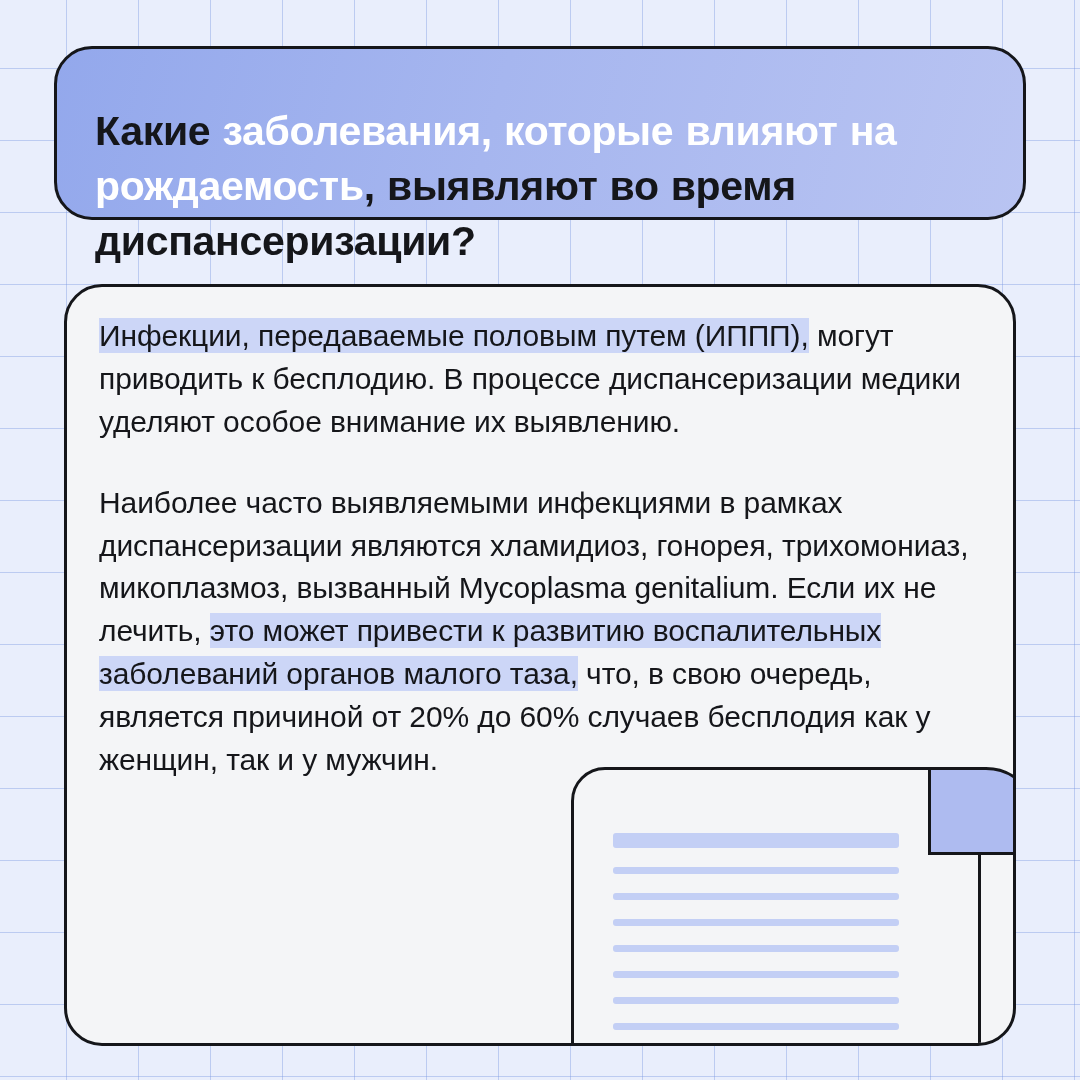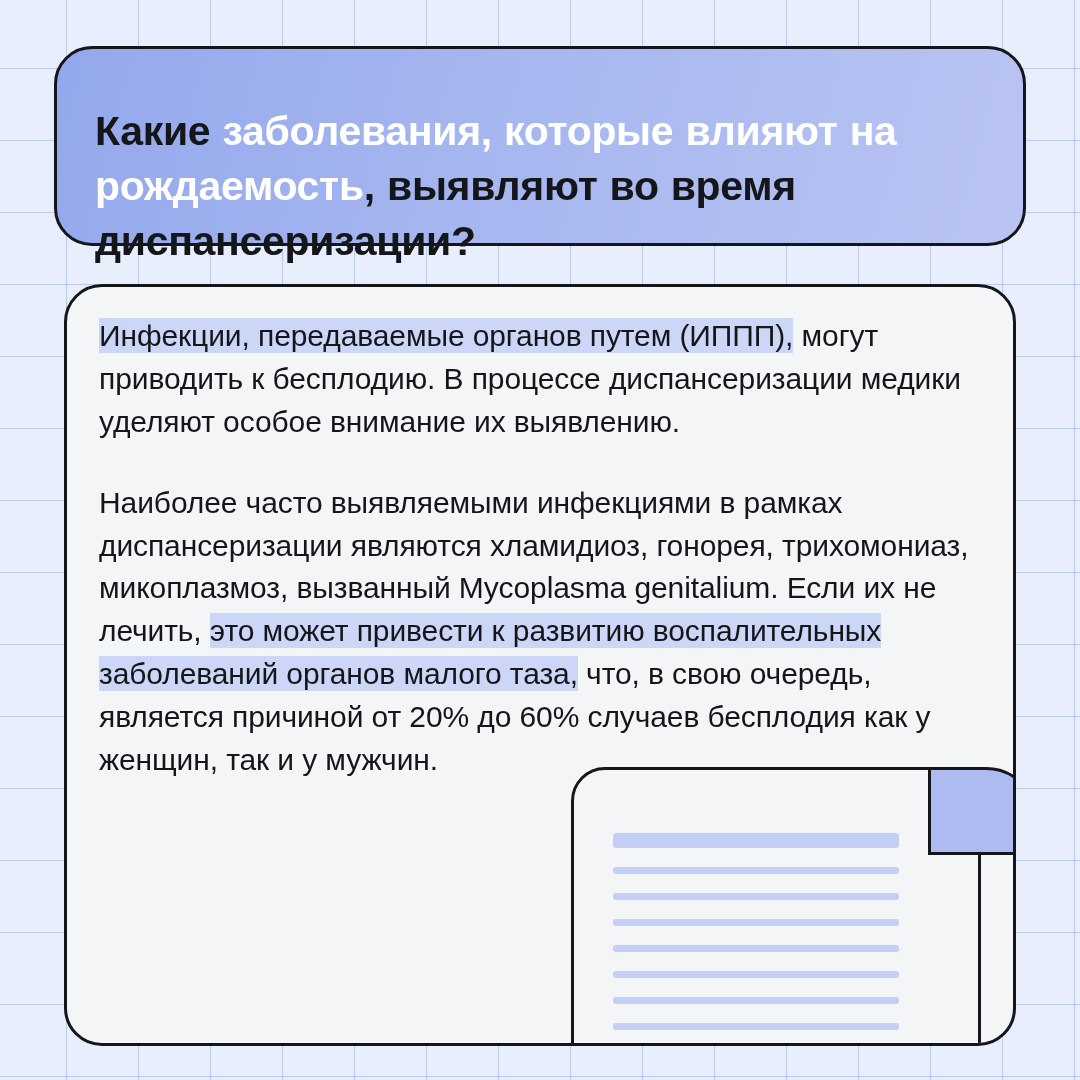--- a/index.html
+++ b/index.html
@@ -49,21 +49,21 @@
     box-sizing: border-box;
     overflow: hidden;
   }
 
   
   .header-card {
     position: absolute;
     left: 0;
     top: 0;
     width: 972px;
-    height: 200px;
+    height: 174px;
     background: linear-gradient(105deg, #93a8ec 0%, #a6b6ef 45%, #b9c4f2 100%);
     border: 3px solid #15161a;
     border-radius: 38px;
     box-sizing: border-box;
     padding: 28px 38px 0 38px;
   }
 
   .headline {
     font-size: 41px;
     line-height: 1.33;
@@ -147,21 +147,21 @@
 <body>
 
 <div class="bg-grid"></div>
 
 <div class="card-wrap">
 
   <div class="body-card">
     <div class="body-inner">
 
       <p class="para">
-        <span class="mark">Инфекции, передаваемые органов путем (ИППП),</span><span> могут приводить к бесплодию. В процессе диспансеризации медики уделяют особое внимание их выявлению.</span>
+        <span class="mark">Инфекции, передаваемые половым путем (ИППП),</span><span> могут приводить к бесплодию. В процессе диспансеризации медики уделяют особое внимание их выявлению.</span>
       </p>
 
       <p class="para">
         <span>Наиболее часто выявляемыми инфекциями в рамках диспансеризации являются хламидиоз, гонорея, трихомониаз, микоплазмоз, вызванный Mycoplasma genitalium. Если их не лечить, </span><span class="mark">это может привести к развитию воспалительных заболеваний органов малого таза,</span><span> что, в свою очередь, является причиной от 20% до 60% случаев бесплодия как у женщин, так и у мужчин.</span>
       </p>
 
     </div>
 
     <div class="doc-illo" style="left:504px; top:480px;">
       <div class="doc-sheet"></div>

